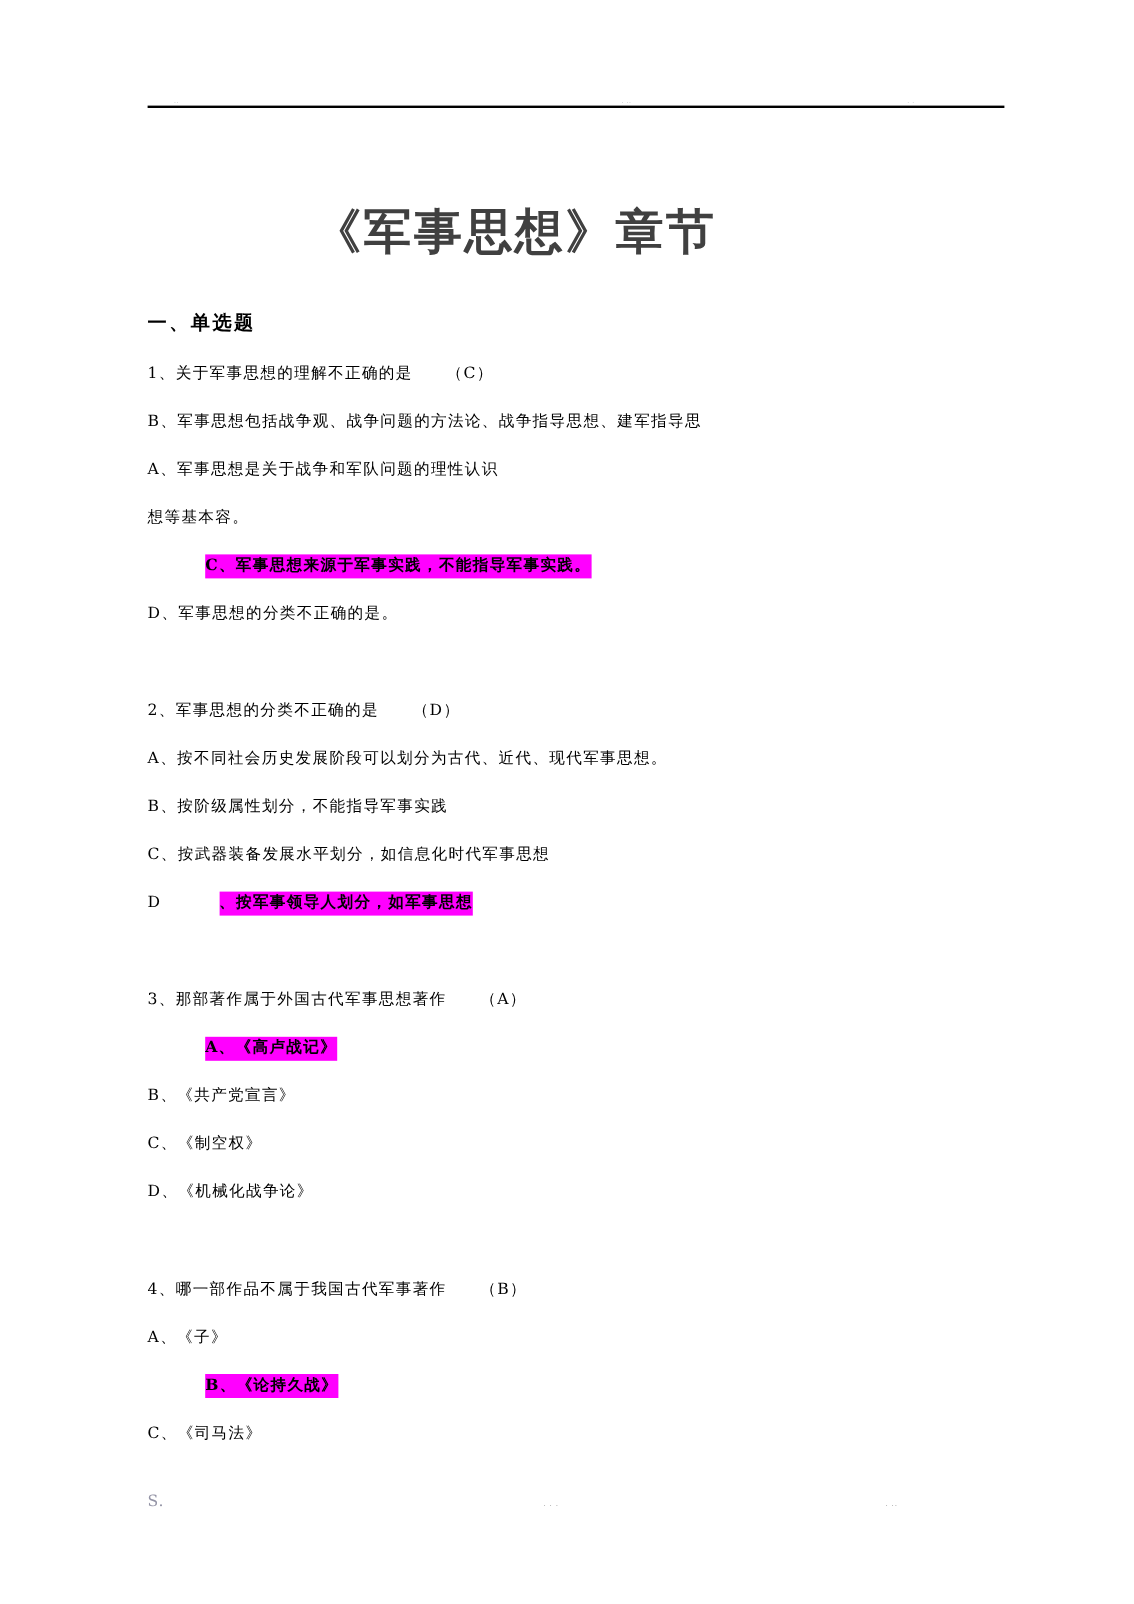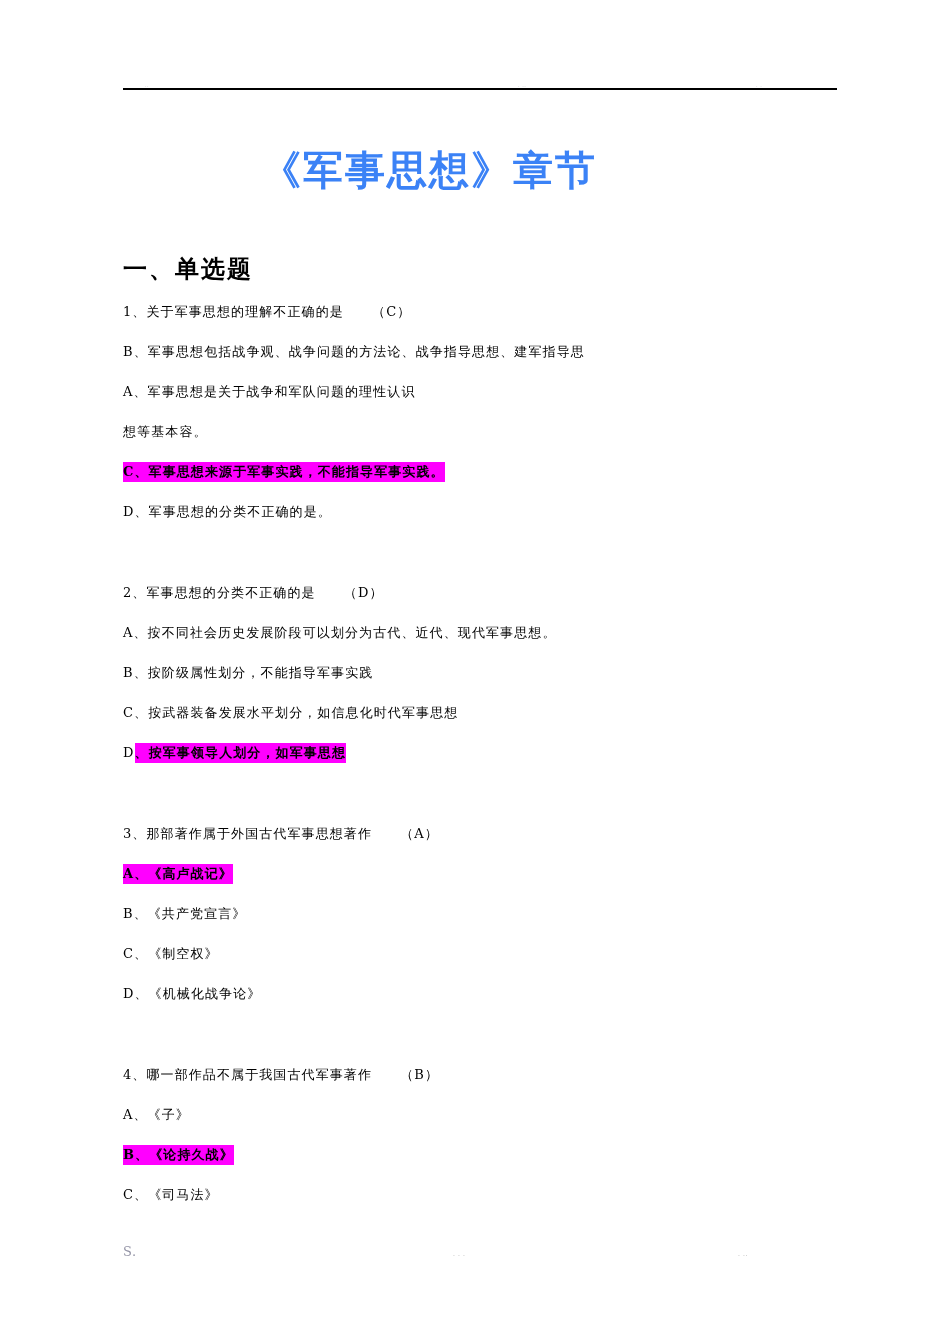--- a/index.html
+++ b/index.html
@@ -47,42 +47,42 @@
   .header-mark.m3 { left: 633px; }
   .header-rule {
     border-top: 2px solid #000000;
     width: 100%;
   }
 
   
   .doc-title {
     position: absolute;
     left: 0;
-    top: 144px;
+    top: 168px;
     width: 858px;
     text-align: center;
     font-family: "DejaVu Serif", serif;
     font-weight: bold;
     font-size: 40px;
     line-height: 52px;
-    color: #3b82f6;
+    color: #404040;
     letter-spacing: 2px;
   }
 
   
   .content {
     position: absolute;
     left: 123px;
     top: 250px;
     width: 722px;
   }
   .section-heading {
     font-family: "DejaVu Serif", serif;
     font-weight: bold;
-    font-size: 24px;
+    font-size: 16px;
     line-height: 38px;
     color: #000000;
     letter-spacing: 2px;
     margin-bottom: 4px;
   }
   .q-block {
     margin-bottom: 0;
   }
   .q-gap {
     height: 41px;
@@ -97,20 +97,21 @@
     word-break: break-all;
   }
   .line.wrap {
     white-space: normal;
   }
   .hl {
     background: #ff00ff;
     font-weight: bold;
     padding: 2px 0 3px 0;
     box-decoration-break: clone;
+    margin-left: 48px;
     -webkit-box-decoration-break: clone;
   }
   .prefix-plain {
     
   }
 
   
   .footer {
     position: absolute;
     left: 123px;

